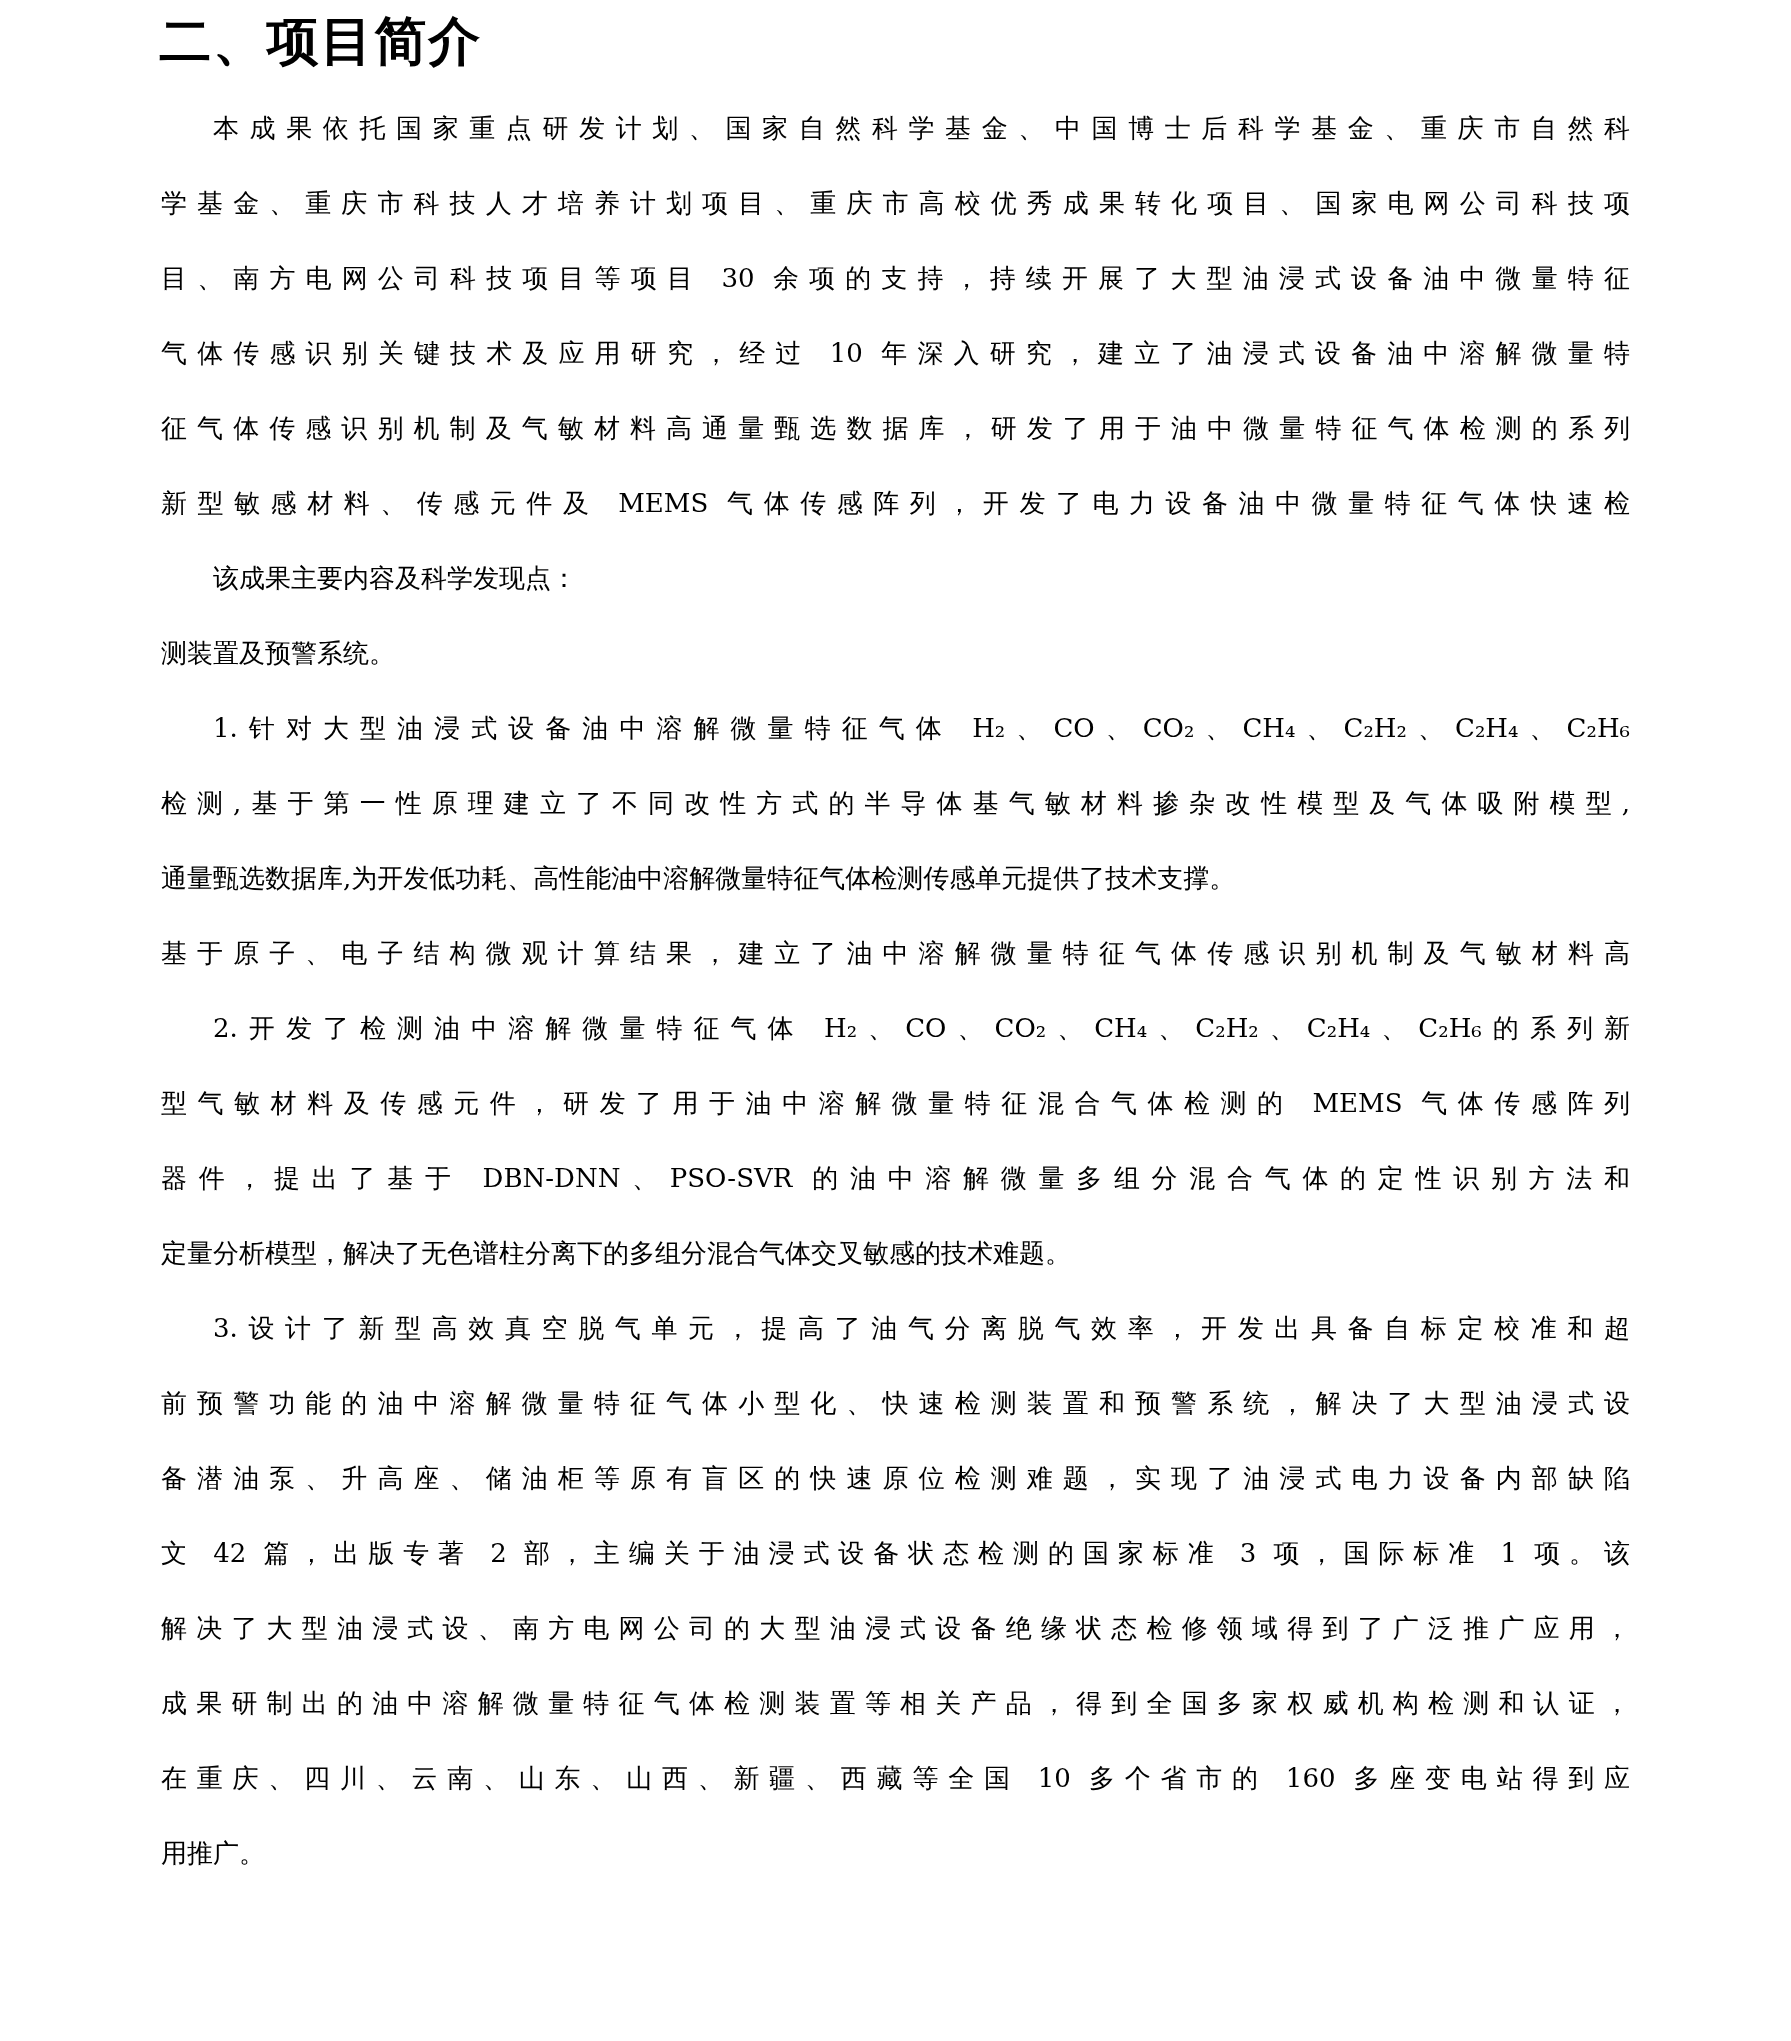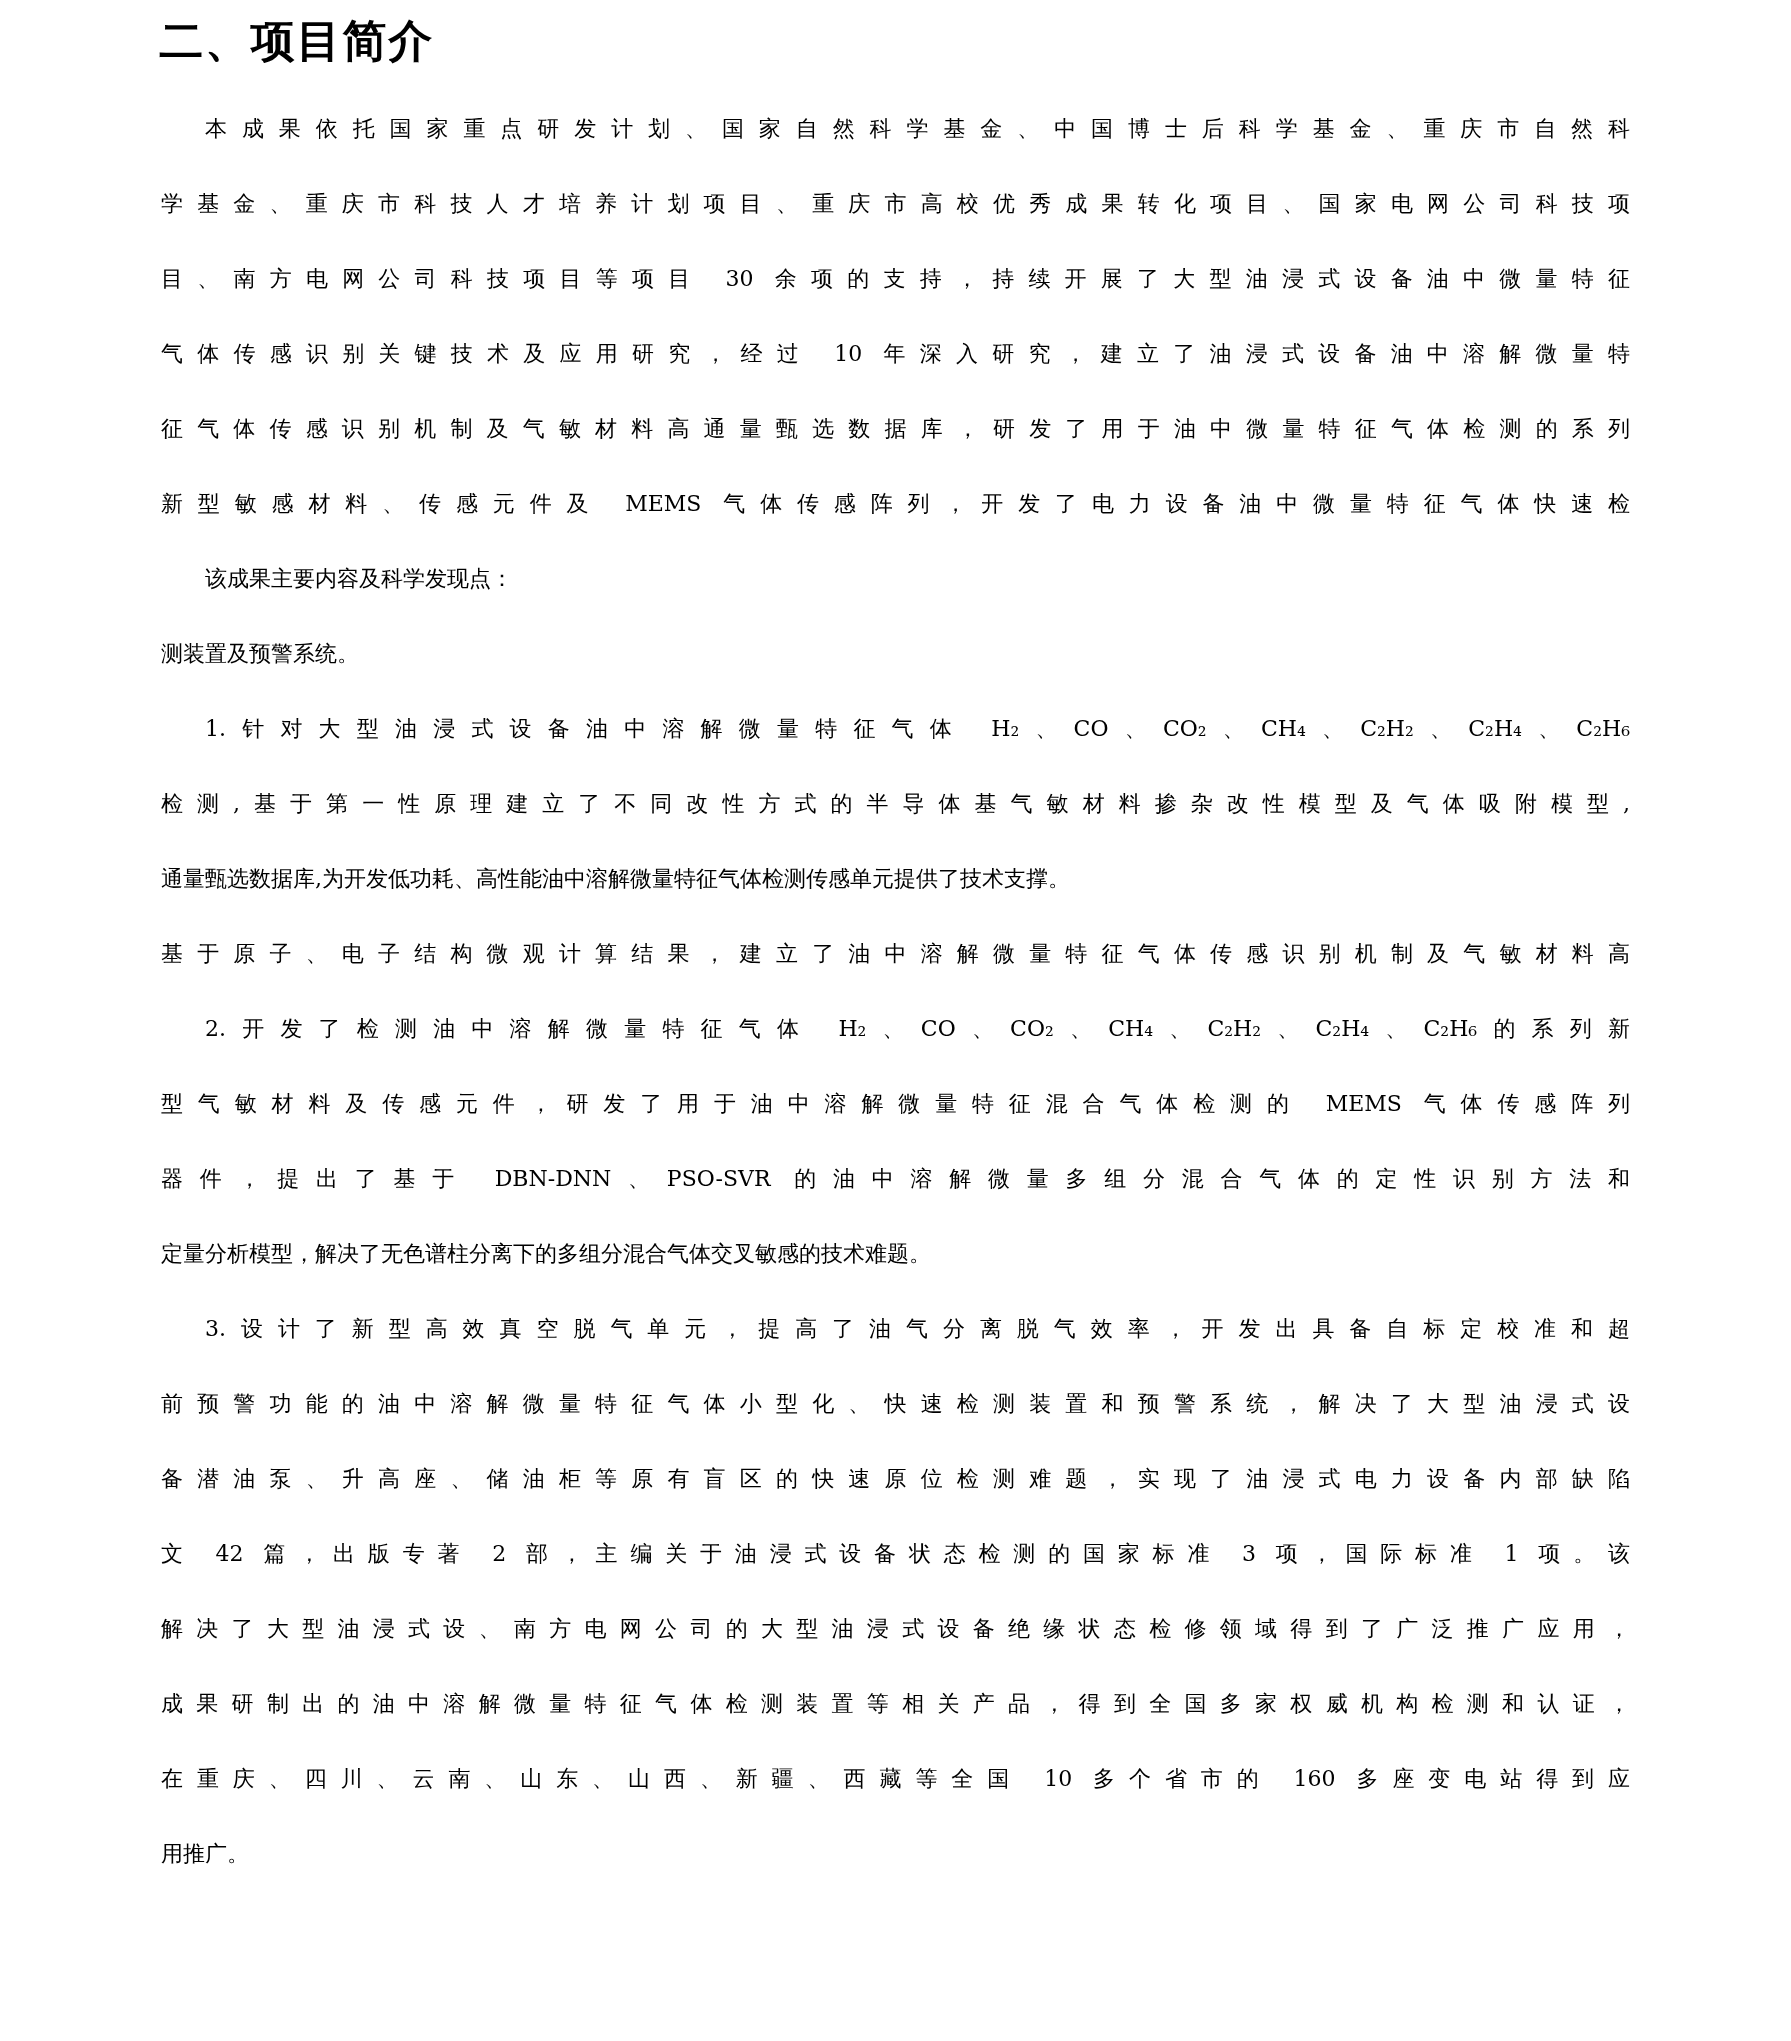--- a/index.html
+++ b/index.html
@@ -15,32 +15,32 @@
     color: #000000;
     overflow: hidden;
   }
   .page {
     position: absolute;
     left: 161px;
     top: 12.5px;
     width: 1469px;
   }
   .heading {
-    font-size: 44px;
+    font-size: 52px;
     line-height: 56px;
     font-weight: bold;
     margin: 0 0 22.4px -1.8px;
     letter-spacing: 1.8px;
     white-space: nowrap;
   }
   .body-text {
     width: 1469px;
   }
   .line {
-    font-size: 22px;
+    font-size: 26px;
     height: 75px;
     line-height: 75px;
     width: 1469px;
     text-align: justify;
     text-align-last: justify;
     overflow: visible;
     white-space: normal;
   }
   .line.e {
     text-align-last: left;

